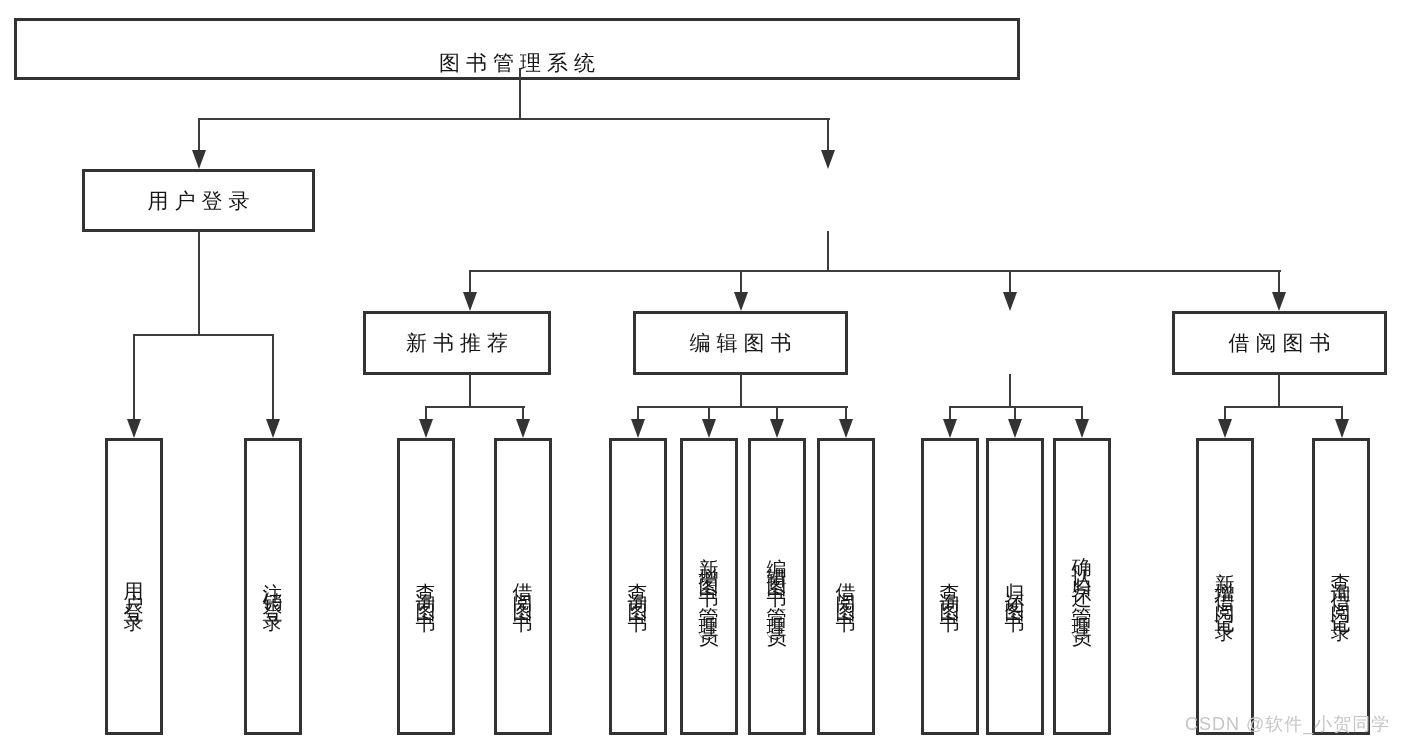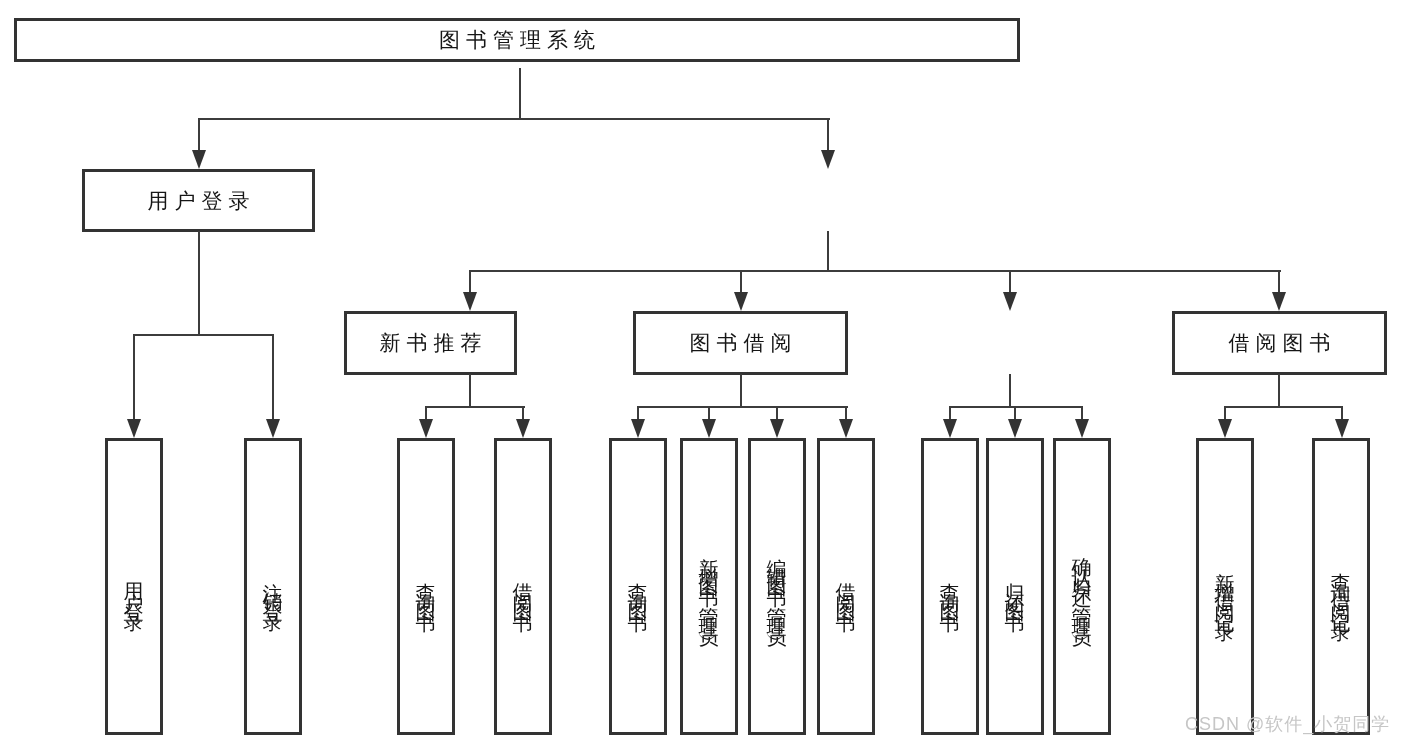--- a/index.html
+++ b/index.html
@@ -66,21 +66,21 @@
     letter-spacing:1px;
     white-space:nowrap;
     z-index:10;
   }
 </style>
 </head>
 <body>
 
 <div class="canvas">
 
-  <div class="hbox" style="left:14px; top:18px; width:1006px; height:44px;">
+  <div class="hbox" style="left:14px; top:18px; width:1006px; height:62px;align-items:flex-end;">
     <span>图书管理系统</span>
   </div>
 
   <div class="vline" style="left:519px; top:68px; height:51px;"></div>
   <div class="hline" style="left:198px; top:118px; width:632px;"></div>
   <div class="vline" style="left:198px; top:118px; height:34px;"></div>
   <div class="arrow" style="left:192px; top:150px;"></div>
   <div class="vline" style="left:827px; top:118px; height:34px;"></div>
   <div class="arrow" style="left:821px; top:150px;"></div>
 
@@ -99,25 +99,25 @@
   <div class="hline" style="left:469px; top:270px; width:812px;"></div>
   <div class="vline" style="left:469px; top:270px; height:22px;"></div>
   <div class="arrow" style="left:463px; top:292px;"></div>
   <div class="vline" style="left:740px; top:270px; height:22px;"></div>
   <div class="arrow" style="left:734px; top:292px;"></div>
   <div class="vline" style="left:1009px; top:270px; height:22px;"></div>
   <div class="arrow" style="left:1003px; top:292px;"></div>
   <div class="vline" style="left:1278px; top:270px; height:22px;"></div>
   <div class="arrow" style="left:1272px; top:292px;"></div>
 
-  <div class="hbox" style="left:344px; top:311px; width:173px; height:64px;text-align:right;">
+  <div class="hbox" style="left:363px; top:311px; width:188px; height:64px;text-align:right;">
     <span>新书推荐</span>
   </div>
   <div class="hbox" style="left:633px; top:311px; width:215px; height:64px;">
-    <span>图书借阅</span>
+    <span>编辑图书</span>
   </div>
   <div class="hbox" style="left:1172px; top:311px; width:215px; height:64px;">
     <span>借阅图书</span>
   </div>
 
   <div class="vline" style="left:469px; top:374px; height:34px;"></div>
   <div class="hline" style="left:425px; top:406px; width:100px;"></div>
   <div class="vline" style="left:425px; top:406px; height:15px;"></div>
   <div class="arrow" style="left:419px; top:419px;"></div>
   <div class="vline" style="left:522px; top:406px; height:15px;"></div>

